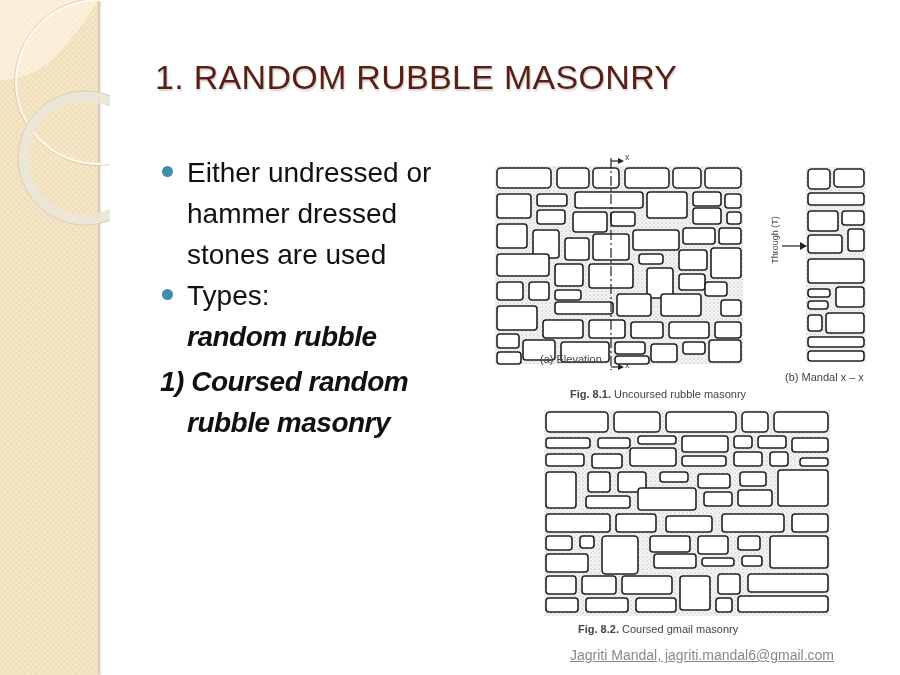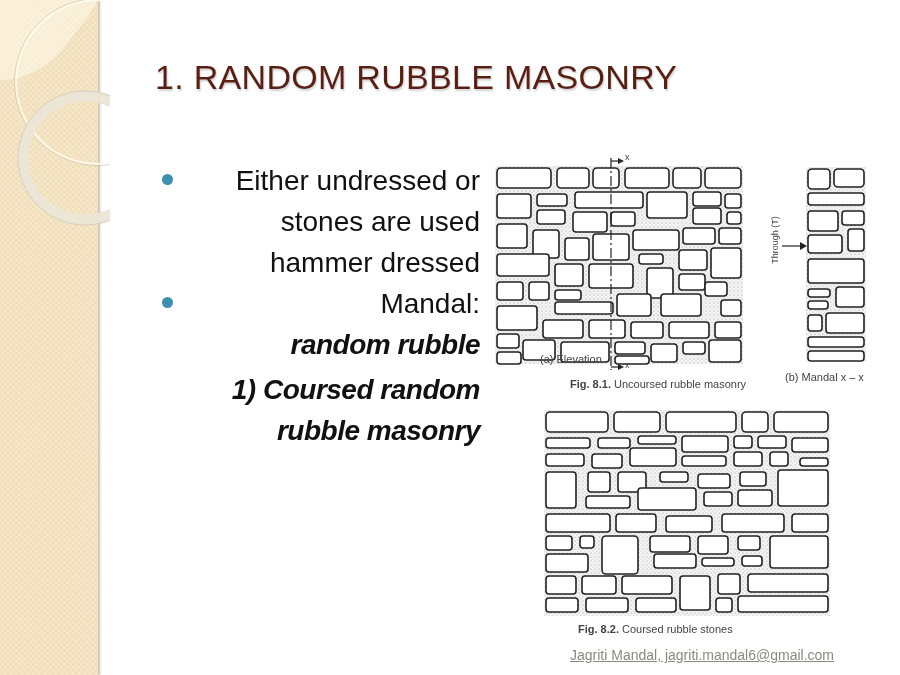--- a/index.html
+++ b/index.html
@@ -6,21 +6,21 @@
   body { width:900px; height:675px; position:relative; overflow:hidden; background:#ffffff; font-family:"Liberation Sans", sans-serif; }
   .left-band { position:absolute; left:0; top:0; width:98px; height:675px;
     background-color:#f4e3bf;
     background-image:
       repeating-linear-gradient(45deg, rgba(255,255,255,0.18) 0 2px, transparent 2px 4px),
       repeating-linear-gradient(-45deg, rgba(200,170,120,0.10) 0 2px, transparent 2px 4px);
     box-shadow: 2px 0 2px rgba(160,140,110,0.55);
   }
   .deco-svg { position:absolute; left:0; top:0; width:110px; height:230px; }
   .title { position:absolute; left:155px; top:58px; margin:0; font-size:34px; font-weight:normal; color:#5a1f14; letter-spacing:0.3px; white-space:nowrap; text-shadow:1px 2px 2px rgba(0,0,0,0.18); }
-  .content { position:absolute; left:160px; top:160px; width:320px; color:#111;text-align:right; }
+  .content { position:absolute; left:160px; top:152px; width:320px; color:#111; }
   .bullet { position:relative; padding-left:27px; font-size:28px; line-height:41px; }
   .bullet .dot { position:absolute; left:2px; top:14px; width:11px; height:11px; border-radius:50%; background:#3d8fb2; }
   .numbered { font-size:28px; line-height:41px; font-weight:bold; font-style:italic; color:#111; padding-left:27px; text-indent:-27px; letter-spacing:-0.5px; }
   .fig { position:absolute; }
   .caption { position:absolute; font-size:11px; color:#444; white-space:nowrap; }
   .caption b { font-weight:bold; }
   .footer { position:absolute; left:570px; top:647px; font-size:14px; color:#8b8a80; white-space:nowrap;text-decoration:underline; }
 </style>
 </head>
 <body>
@@ -33,26 +33,26 @@
   <circle cx="85" cy="158" r="62" fill="none" stroke="rgba(235,230,215,0.95)" stroke-width="11"></circle>
   <circle cx="85" cy="158" r="67" fill="none" stroke="rgba(190,175,150,0.45)" stroke-width="1"></circle>
 </svg>
 
 <h1 class="title">1. RANDOM RUBBLE MASONRY</h1>
 
 <div class="content">
   <div class="bullet">
     <span class="dot"></span>
     <div>Either undressed or</div>
+    <div>hammer dressed</div>
     <div>stones are used</div>
-    <div>hammer dressed</div>
   </div>
   <div class="bullet">
     <span class="dot"></span>
-    <div>Mandal:</div>
+    <div>Types:</div>
   </div>
   <div class="numbered">
     <div style="text-indent:0">random rubble</div>
   </div>
   <div class="numbered" style="margin-top:4px">
     <div>1) Coursed random</div>
     <div style="text-indent:0">rubble masonry</div>
   </div>
 </div>
 
@@ -152,21 +152,21 @@
   </g>
 </svg>
 <svg class="fig" style="left:782px;top:240px" width="26" height="12" viewBox="0 0 26 12">
   <line x1="0" y1="6" x2="20" y2="6" stroke="#222" stroke-width="1.2"></line>
   <path d="M18 2 L25 6 L18 10 Z" fill="#222"></path>
 </svg>
 <span class="caption" style="left:745px;top:235px;transform:rotate(-90deg);transform-origin:center;font-size:9px;width:60px;text-align:center">Through (T)</span>
 
 <span class="caption" style="left:540px;top:353px">(a) Elevation</span>
 <span class="caption" style="left:785px;top:371px">(b) Mandal x – x</span>
-<span class="caption" style="left:570px;top:378px">
+<span class="caption" style="left:570px;top:388px">
   <b>Fig. 8.1.</b>
   <span>Uncoursed rubble masonry</span>
 </span>
 
 <svg class="fig" style="left:542px;top:408px" width="290" height="210" viewBox="0 0 290 210">
   <rect x="2" y="2" width="286" height="206" fill="url(#mortar)"></rect>
   <g fill="#fff" stroke="#222" stroke-width="1.6">
     <rect x="4" y="4" width="62" height="20" rx="4"></rect>
       <rect x="72" y="4" width="46" height="20" rx="4"></rect>
       <rect x="124" y="4" width="70" height="20" rx="4"></rect>
@@ -221,16 +221,16 @@
       <rect x="206" y="166" width="80" height="18" rx="3"></rect>
     <rect x="4" y="190" width="32" height="14" rx="3"></rect>
       <rect x="44" y="190" width="42" height="14" rx="3"></rect>
       <rect x="94" y="190" width="40" height="14" rx="3"></rect>
       <rect x="174" y="190" width="16" height="14" rx="3"></rect>
       <rect x="196" y="188" width="90" height="16" rx="3"></rect>
   </g>
 </svg>
 <span class="caption" style="left:578px;top:623px">
   <b>Fig. 8.2.</b>
-  <span>Coursed rubble stones</span>
+  <span>Coursed gmail masonry</span>
 </span>
 
 <div class="footer">Jagriti Mandal, jagriti.mandal6@gmail.com</div>
 
 </body></html>

